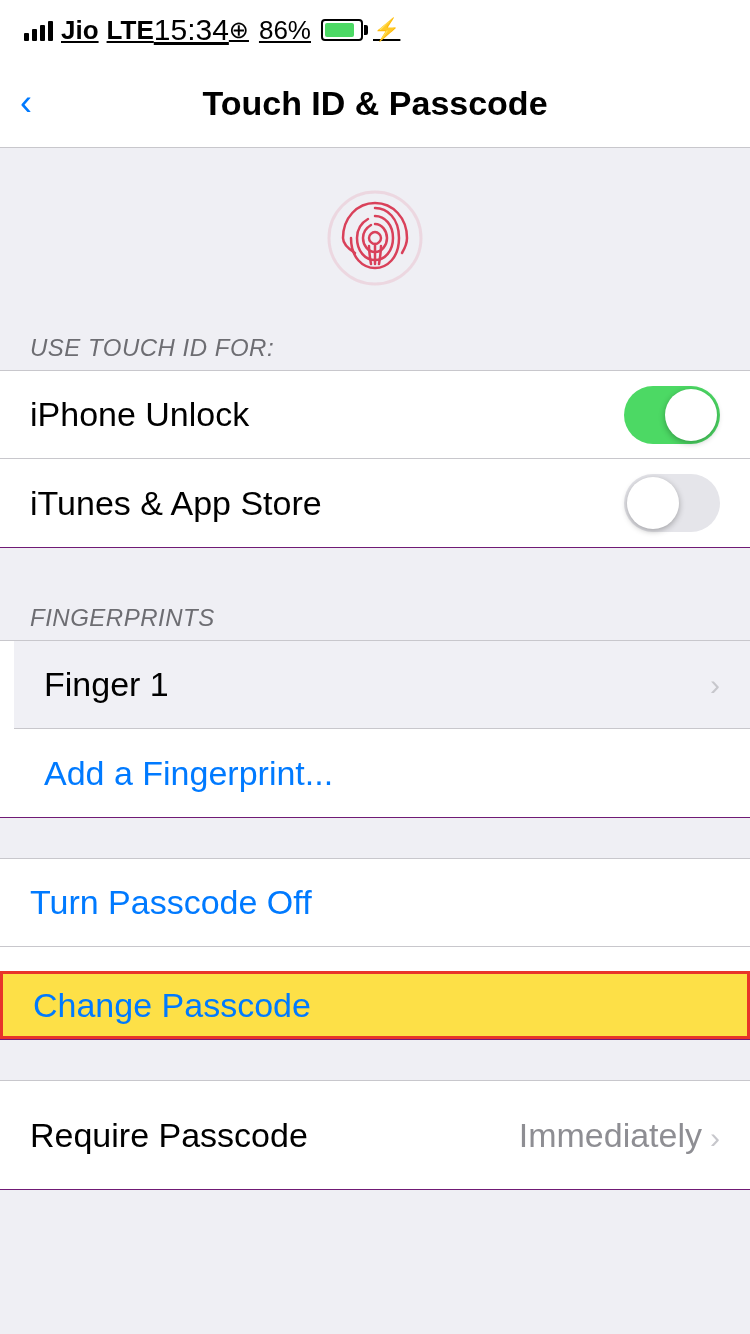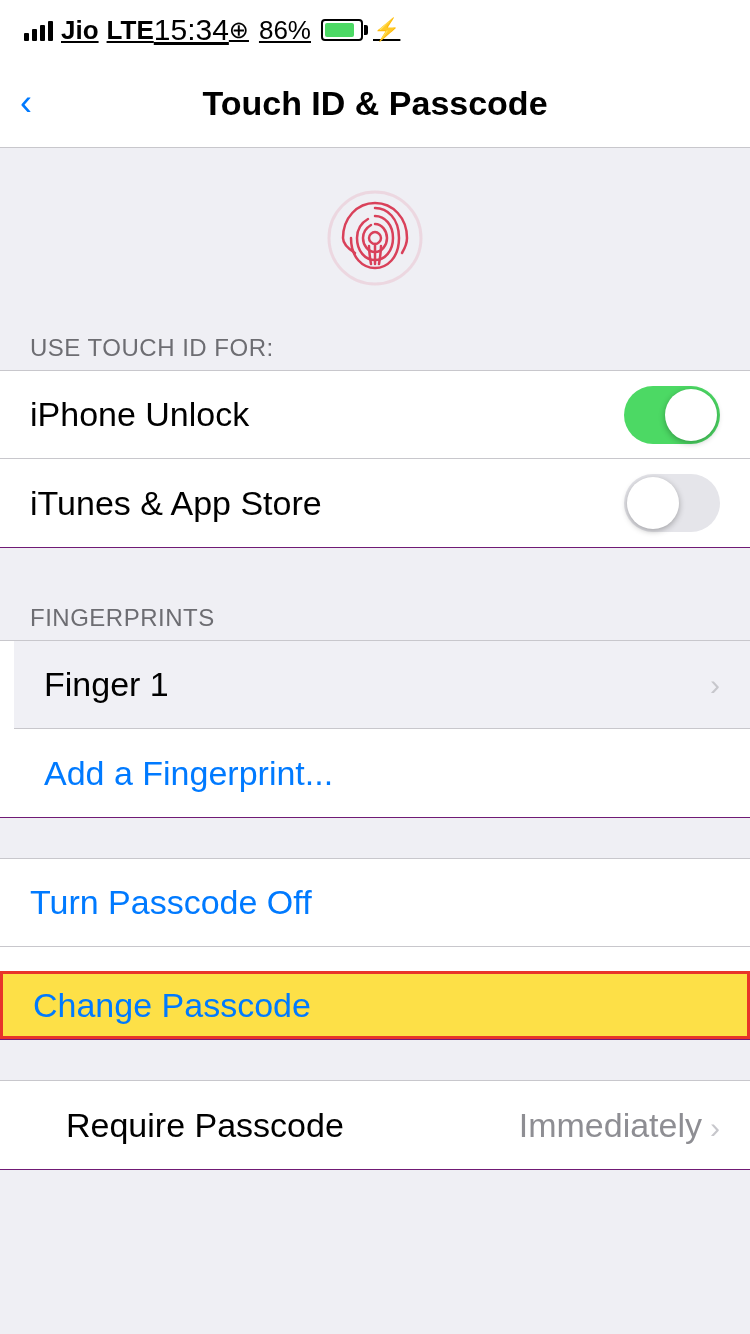--- a/index.html
+++ b/index.html
@@ -133,20 +133,21 @@
     }
 
     
     .section-label {
       padding: 16px 30px 8px 30px;
       font-size: 24px;
       font-weight: 400;
       color: #6d6d72;
       letter-spacing: 0.5px;
       background: #efeff4;
+      font-style: italic;
     }
 
     
     .settings-group {
       background: #fff;
       border-top: 1px solid #c8c7cc;
       border-bottom: 1px solid #701a75;
       margin-bottom: 0;
     }
     .settings-row {
@@ -235,24 +236,23 @@
       position: relative;
       margin-top: 24px;
     }
 
     
     .require-row {
       display: flex;
       align-items: center;
       justify-content: space-between;
       padding: 0 30px;
-      height: 88px;
+      height: 108px;
       background: #fff;
       border-bottom: 1px solid #c8c7cc;
-      margin-left: 36px;
     }
     .require-right {
       display: flex;
       align-items: flex-end;
       gap: 8px;
       color: #8e8e93;
       font-size: 34px;
     }
   </style>
 </head>

